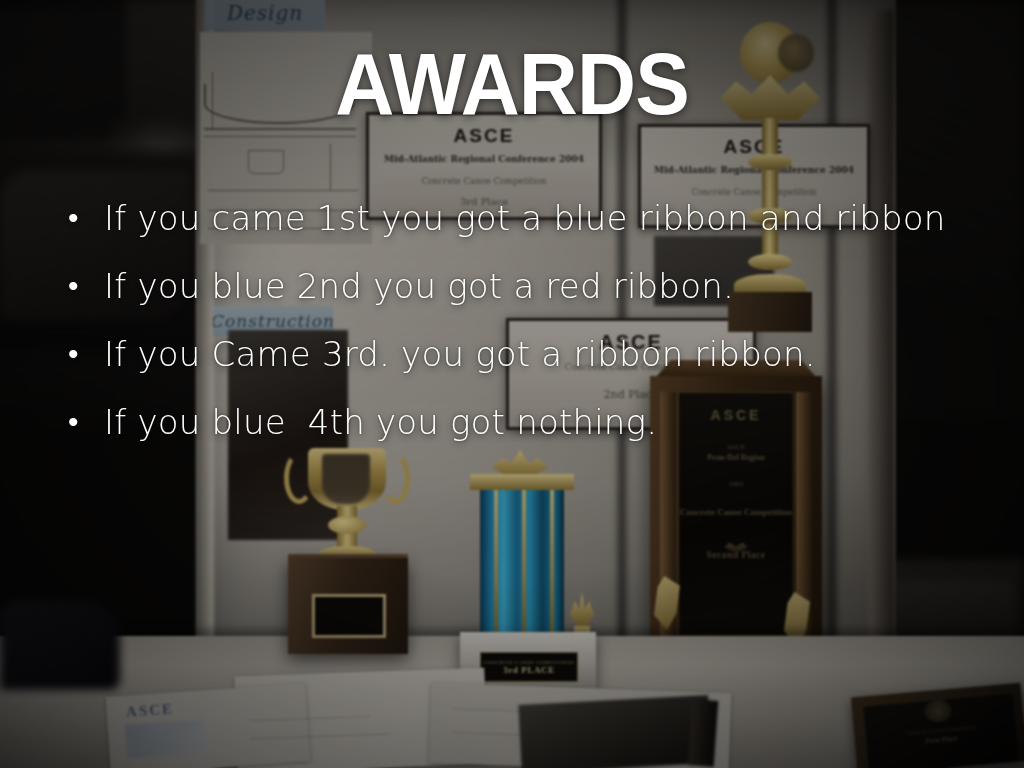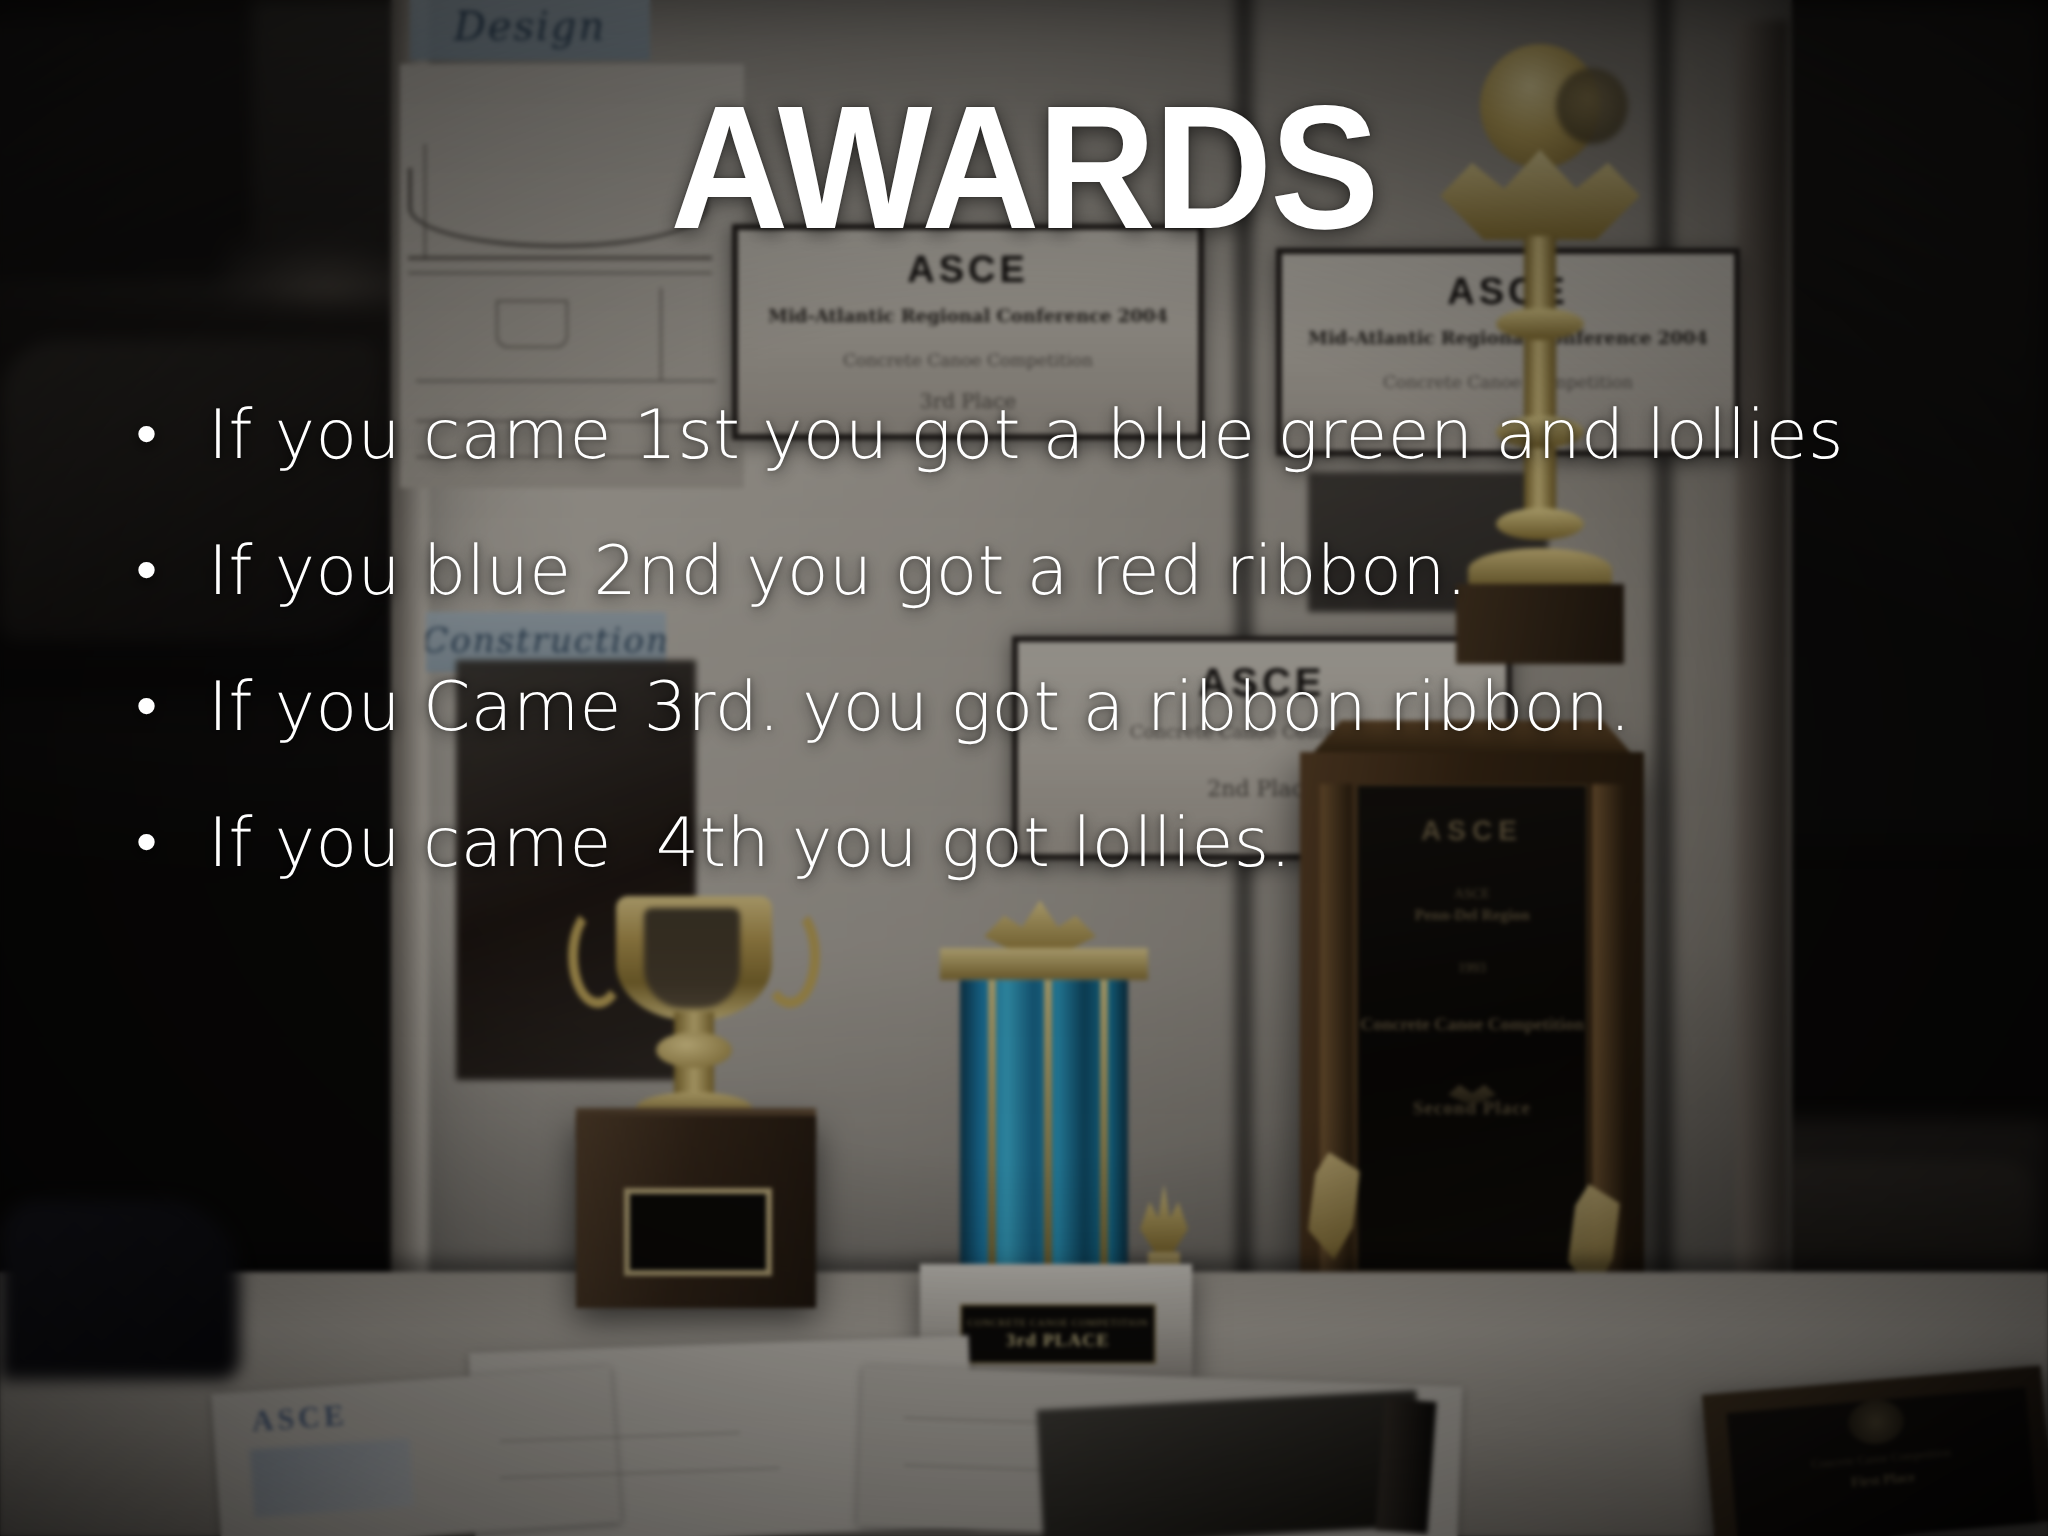--- a/index.html
+++ b/index.html
@@ -658,34 +658,34 @@
   </div>
 
   <div class="content">
 
     <div class="title">AWARDS</div>
 
     <div class="bullets">
 
       <div class="bullet">
         <span class="bullet-dot">•</span>
-        <span class="bullet-text">If you came 1st you got a blue green and lollies</span>
+        <span class="bullet-text">If you came 1st you got a blue ribbon and ribbon</span>
       </div>
 
       <div class="bullet">
         <span class="bullet-dot">•</span>
         <span class="bullet-text">If you blue 2nd you got a red ribbon.</span>
       </div>
 
       <div class="bullet">
         <span class="bullet-dot">•</span>
         <span class="bullet-text">If you Came 3rd. you got a ribbon ribbon.</span>
       </div>
 
       <div class="bullet">
         <span class="bullet-dot">•</span>
-        <span class="bullet-text">If you came  4th you got lollies.</span>
+        <span class="bullet-text">If you blue  4th you got nothing.</span>
       </div>
 
     </div>
   </div>
 
 </div>
 
 </body></html>

